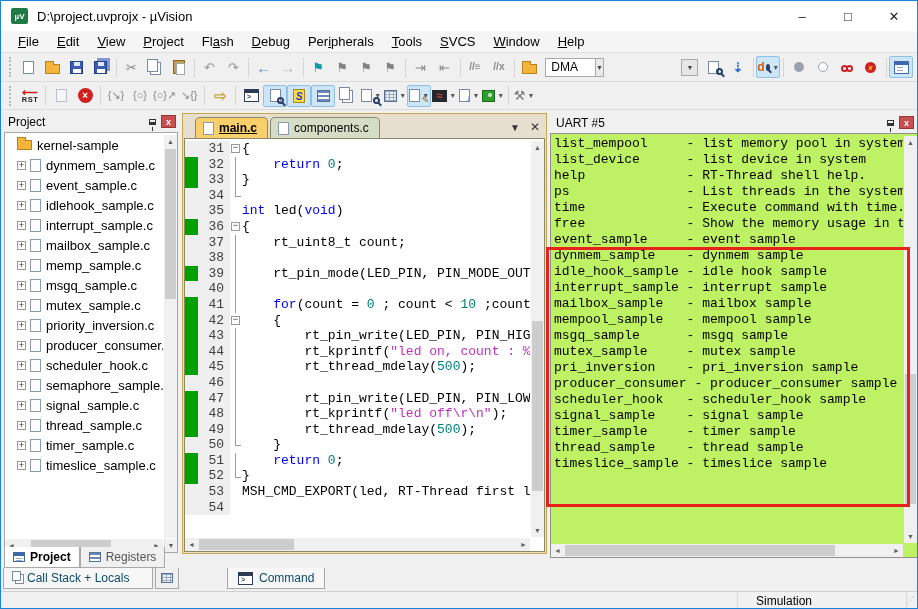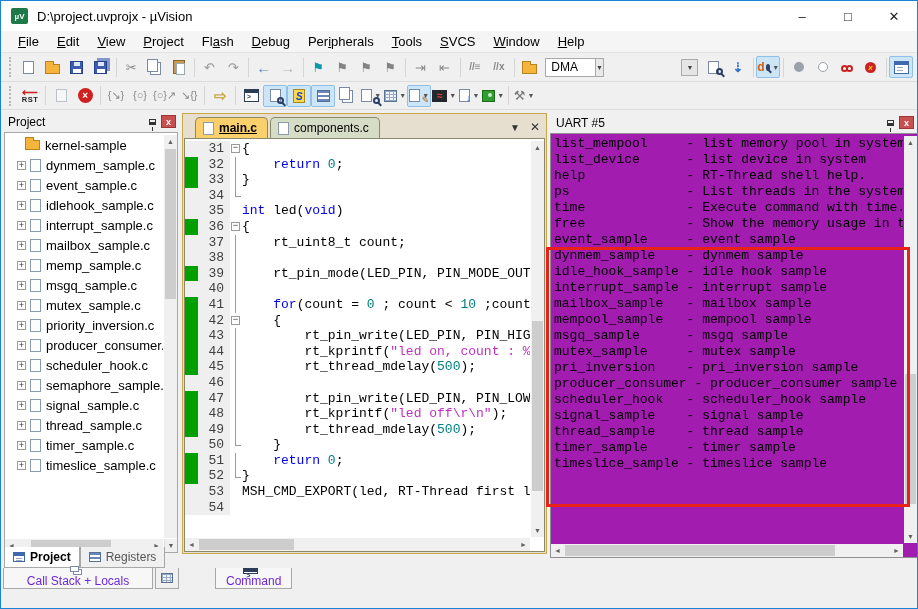--- a/index.html
+++ b/index.html
@@ -97,21 +97,21 @@
   .phead { height:19px; display:flex; align-items:center; font-size:12px; padding:0 4px;
     justify-content:space-between; }
   .phead .ttl { padding-left:2px; }
   .phead .hbtns { display:flex; align-items:center; }
   
   .project { left:1px; top:111px; width:178px; height:456px; }
   .treebox { position:absolute; left:2px; top:20px; right:2px; height:421px; background:#fff;
     border:1px solid #a8a8a8; overflow:hidden; }
   .tree { position:absolute; left:0; top:2px; right:14px; bottom:14px; overflow:hidden; }
   .trow { height:20px; display:flex; align-items:center; font-size:13px; white-space:nowrap; }
-  .trow.root { padding-left:20px; }
+  .trow.root { padding-left:12px; }
   .trow.file { padding-left:12px; }
   .exp { width:9px; height:9px; border:1px solid #9a9a9a; background:#fff; font-size:9px; line-height:7px;
     text-align:center; color:#333; margin-right:4px; flex:none; }
   .idoc { display:inline-block; width:11px; height:13px; background:#fdfdfd; border:1px solid #8b9ab0;
     margin-right:5px; flex:none; }
   .tlabel { overflow:hidden; }
   
   .sbv { position:absolute; top:2px; right:0; width:13px; bottom:14px; background:#f0f0f0; }
   .sbh { position:absolute; left:0; bottom:0; right:14px; height:13px; background:#f0f0f0; }
   .sbtn { position:absolute; width:13px; height:13px; display:flex; align-items:center; justify-content:center;
@@ -148,31 +148,31 @@
   .fold { width:12px; flex:none; position:relative; background:#fff; }
   .fold.line::before { content:""; position:absolute; left:5px; top:0; bottom:0; border-left:1px solid #9a9a9a; }
   .fold.end::before { content:""; position:absolute; left:5px; top:0; width:5px; height:52%;
     border-left:1px solid #9a9a9a; border-bottom:1px solid #9a9a9a; }
   .fbox { position:absolute; left:1px; top:3px; width:9px; height:9px; border:1px solid #9a9a9a;
     background:#fff; font-size:9px; line-height:7px; text-align:center; color:#333; }
   .ctext { white-space:pre; }
   .k { color:#0000ee; } .n { color:#008080; } .s { color:#c030c0; } .p { color:#000; }
   
   .uart { left:549px; top:112px; width:368px; height:445px; }
-  .uartbox { position:absolute; left:0; top:20px; right:0; bottom:0; background:#a21caf; border:1px solid #909090; overflow:hidden; }
+  .uartbox { position:absolute; left:0; top:20px; right:0; bottom:0; background:#bef264; border:1px solid #909090; overflow:hidden; }
   .ulines { position:absolute; left:3px; top:2px; right:14px; bottom:14px; overflow:hidden;
     font-family:"Liberation Mono","DejaVu Sans Mono",monospace; font-size:13px; line-height:16px; }
   .uline { white-space:pre; height:16px; }
   .hlrect { position:absolute; left:545px; top:246px; width:364px; height:260px;
     border:3px solid #e8221a; pointer-events:none; z-index:30; }
   
   .dock { position:absolute; left:0; top:567px; width:100%; height:23px; background:#f0f0f0;
     display:flex; align-items:flex-start; font-size:12px; }
   .dtab { display:flex; align-items:center; height:21px; padding:0 10px; border:1px solid #a8a8a8;
-    border-top:none; background:#f7f7f7; color:#6d28d9; margin-right:2px;flex-direction:column; }
+    border-top:none; background:#f7f7f7; color:#0c4a6e; margin-right:2px; }
   .dtab .bicon { margin-right:6px; }
   .sqbtn { width:24px; height:21px; border:1px solid #a8a8a8; border-top:none; display:flex;
     align-items:center; justify-content:center; background:#f0f0f0; }
   .statusbar { position:absolute; left:0; top:590px; width:100%; height:18px; background:#f1f1f1;
     border-top:1px solid #d0d0d0; font-size:12px; }
   .simcell { position:absolute; left:736px; top:0; width:170px; height:100%; display:flex;
     align-items:center; padding-left:18px; border-left:1px solid #d8d8d8; border-right:1px solid #d8d8d8; }
   .gripdots { position:absolute; right:2px; top:3px; color:#aaa; font-size:9px; }
 </style>
 </head>
@@ -591,22 +591,22 @@
           <div class="uline">idle_hook_sample - idle hook sample</div>
           <div class="uline">interrupt_sample - interrupt sample</div>
           <div class="uline">mailbox_sample   - mailbox sample</div>
           <div class="uline">mempool_sample   - mempool sample</div>
           <div class="uline">msgq_sample      - msgq sample</div>
           <div class="uline">mutex_sample     - mutex sample</div>
           <div class="uline">pri_inversion    - pri_inversion sample</div>
           <div class="uline">producer_consumer - producer_consumer sample</div>
           <div class="uline">scheduler_hook   - scheduler_hook sample</div>
           <div class="uline">signal_sample    - signal sample</div>
+          <div class="uline">timer_sample     - timer sample</div>
           <div class="uline">thread_sample    - thread sample</div>
-          <div class="uline">timer_sample     - timer sample</div>
           <div class="uline">timeslice_sample - timeslice sample</div>
         </div>
 
       <div class="sbv" style="top:2px">
         <span class="sbtn" style="top:0">▲</span>
         <span class="thumbv" style="top:238px;height:130px"></span>
         <span class="sbtn" style="bottom:0">▼</span>
       </div>
       <div class="sbh">
         <span class="sbtn" style="left:0">◄</span>
@@ -619,20 +619,24 @@
   <div class="hlrect"></div>
 
   <div class="dock">
     <span class="dtab" style="margin-left:2px;width:150px">
         <i class="istack bicon" style="width:9px;height:10px"></i>
         <span>Call Stack + Locals</span>
       </span>
     <span class="sqbtn">
         <i class="igrid" style="width:12px;height:10px"></i>
       </span>
-    <span class="dtab" style="margin-left:36px">
+    <span class="dtab" style="margin-left:48px">
         <i class="iterm bicon"></i>
         <span>Command</span>
       </span>
   </div>
 
+  <div class="statusbar">
+    <span class="simcell">Simulation</span>
+    <span class="gripdots">⋰</span>
+  </div>
 
 </div>
 
 </body></html>

